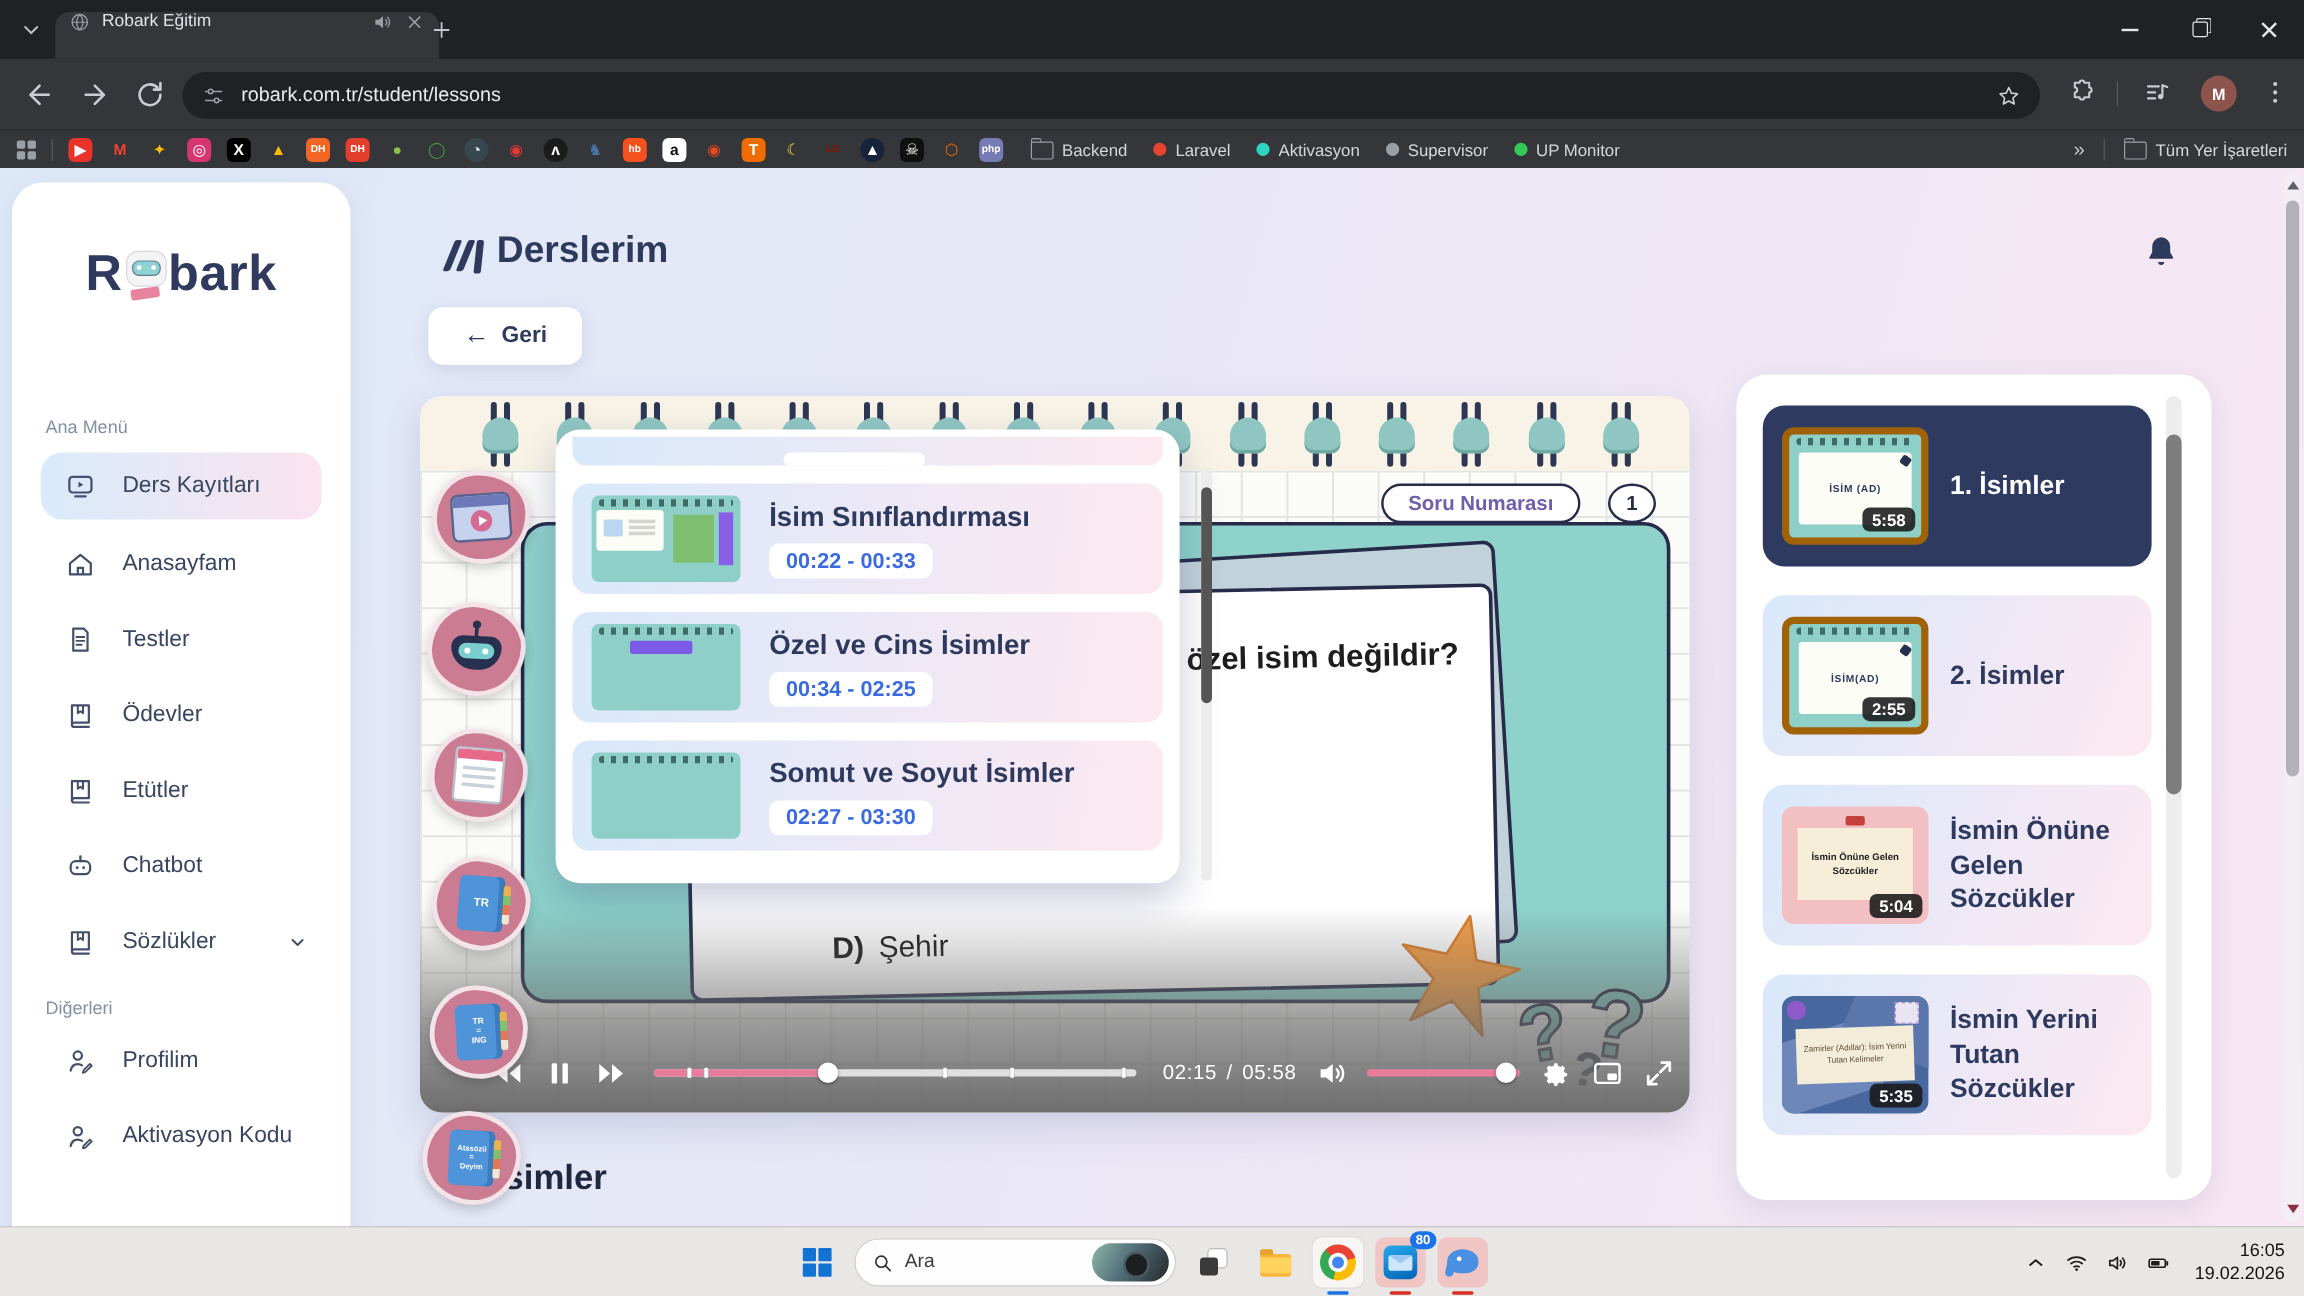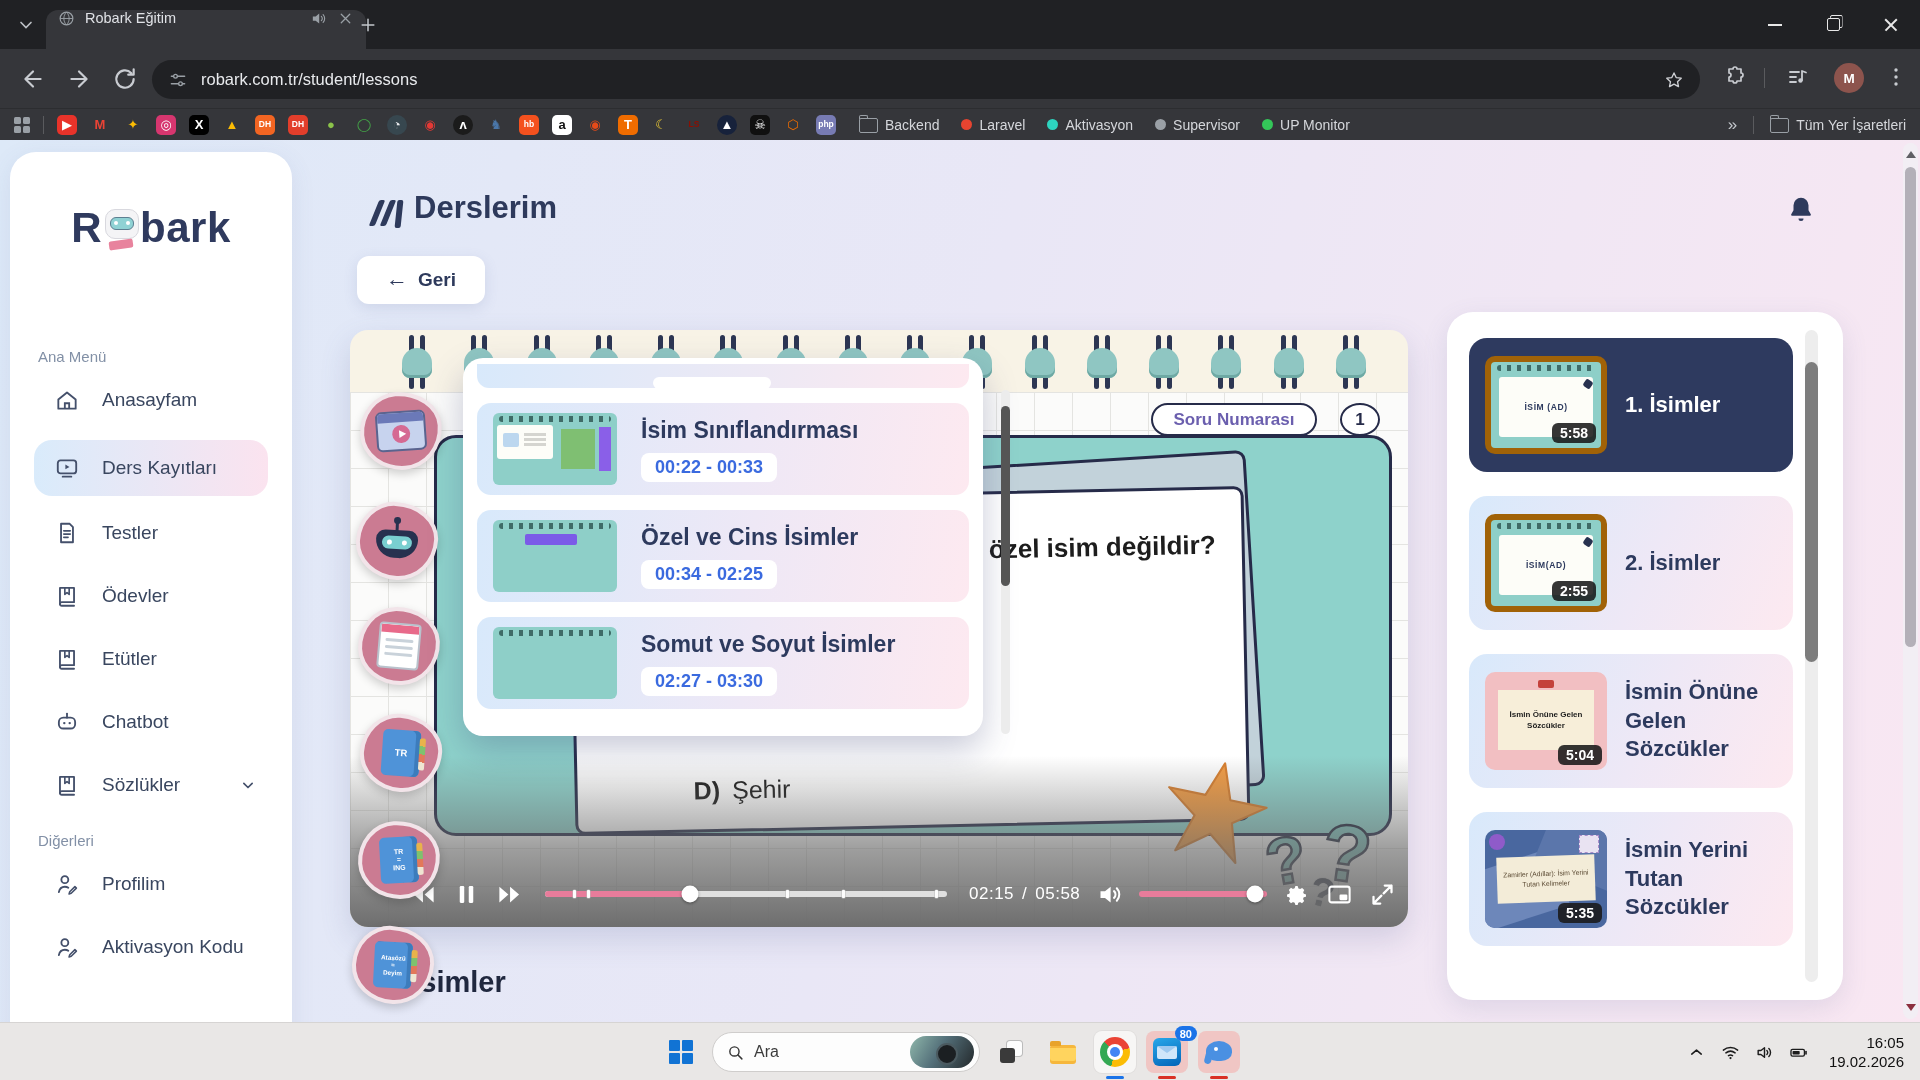--- a/index.html
+++ b/index.html
@@ -453,38 +453,38 @@
           <span class="lb-visor">
               <i style="left:3px"></i>
               <i style="right:3px"></i>
             </span>
           <span class="lb-book"></span>
         </span>
         <span>bark</span>
       </div>
       <div class="nav">
           <div class="nav-section">Ana Menü</div>
-          <div class="nav-item">
-            <span class="ni">
-              <svg viewBox="0 0 24 24">
-                <path d="M4 11.5 12 5l8 6.5V20H4z" fill="none" stroke="currentColor" stroke-width="1.7" stroke-linejoin="round"></path>
-                <path d="M10 20v-5h4v5" fill="none" stroke="currentColor" stroke-width="1.7"></path>
-              </svg>
-            </span>
-            <span>Anasayfam</span>
-          </div>
           <div class="nav-item active">
             <span class="ni">
               <svg viewBox="0 0 24 24">
                 <rect x="3.5" y="5" width="17" height="12" rx="2.5" fill="none" stroke="currentColor" stroke-width="1.7"></rect>
                 <path d="M10.5 8.8v4.4l3.8-2.2z" fill="currentColor"></path>
                 <path d="M8 20h8" stroke="currentColor" stroke-width="1.7" stroke-linecap="round"></path>
               </svg>
             </span>
             <span>Ders Kayıtları</span>
+          </div>
+          <div class="nav-item">
+            <span class="ni">
+              <svg viewBox="0 0 24 24">
+                <path d="M4 11.5 12 5l8 6.5V20H4z" fill="none" stroke="currentColor" stroke-width="1.7" stroke-linejoin="round"></path>
+                <path d="M10 20v-5h4v5" fill="none" stroke="currentColor" stroke-width="1.7"></path>
+              </svg>
+            </span>
+            <span>Anasayfam</span>
           </div>
           <div class="nav-item">
             <span class="ni">
               <svg viewBox="0 0 24 24">
                 <path d="M6.5 3.5h8l3 3v14h-11z" fill="none" stroke="currentColor" stroke-width="1.7" stroke-linejoin="round"></path>
                 <path d="M9 10h6M9 13h6M9 16h4" stroke="currentColor" stroke-width="1.5" stroke-linecap="round"></path>
               </svg>
             </span>
             <span>Testler</span>
           </div>

